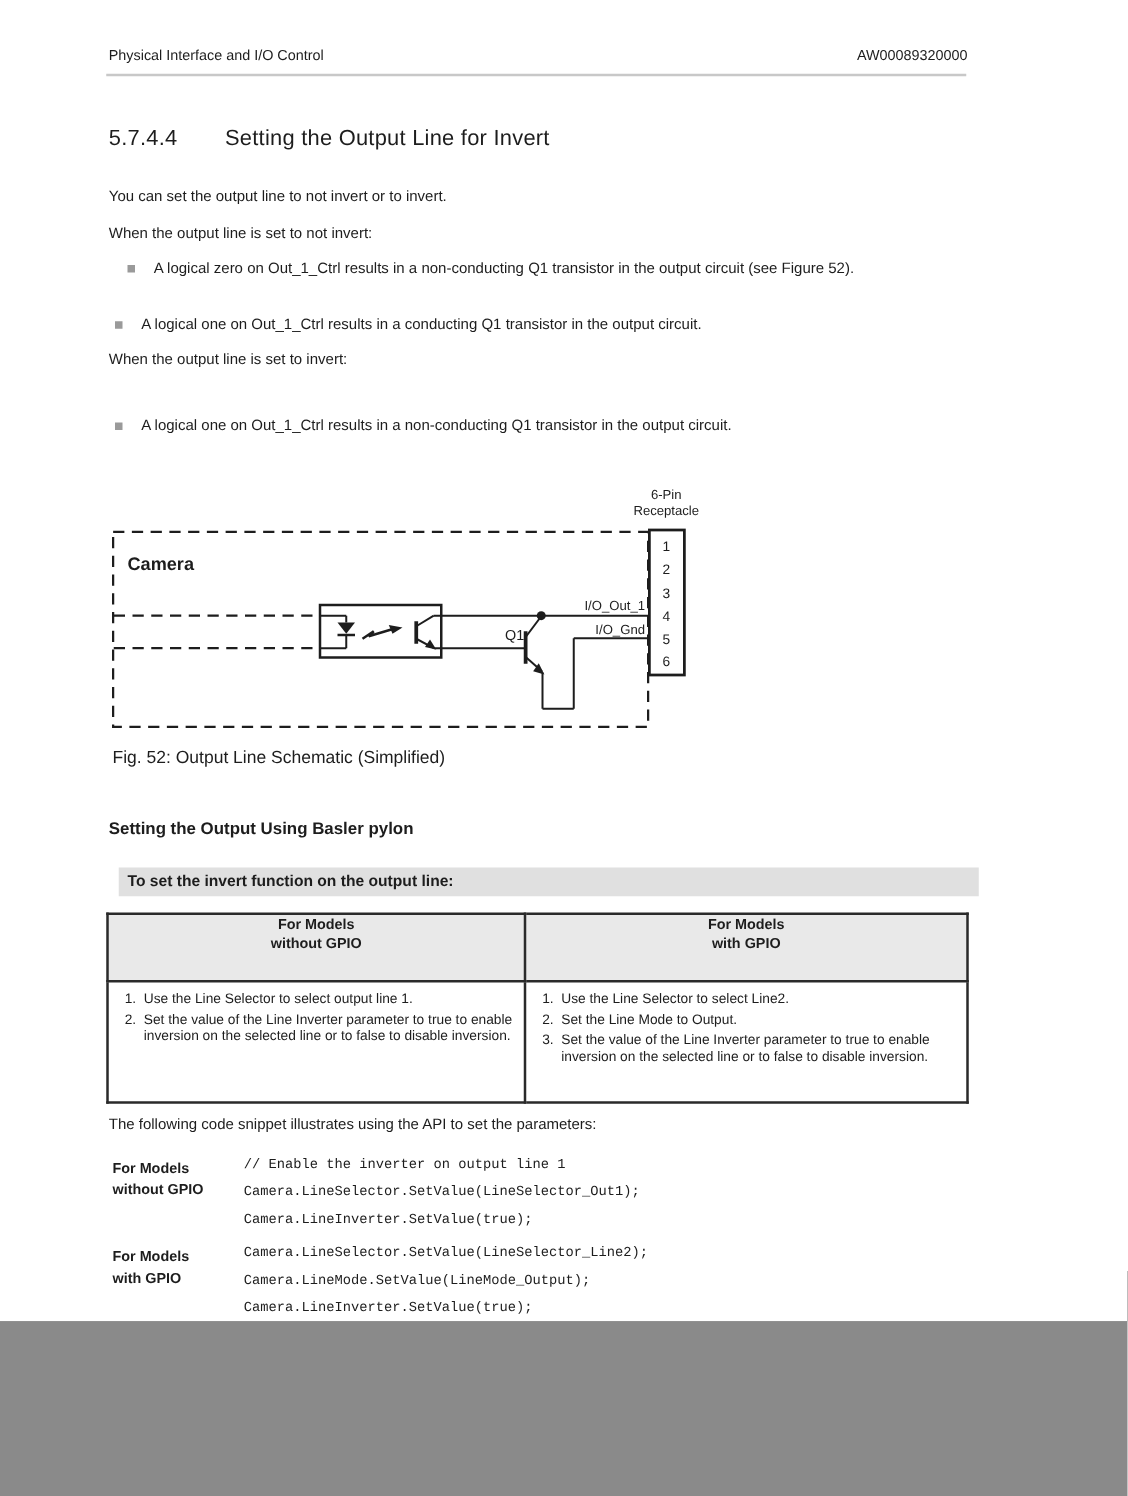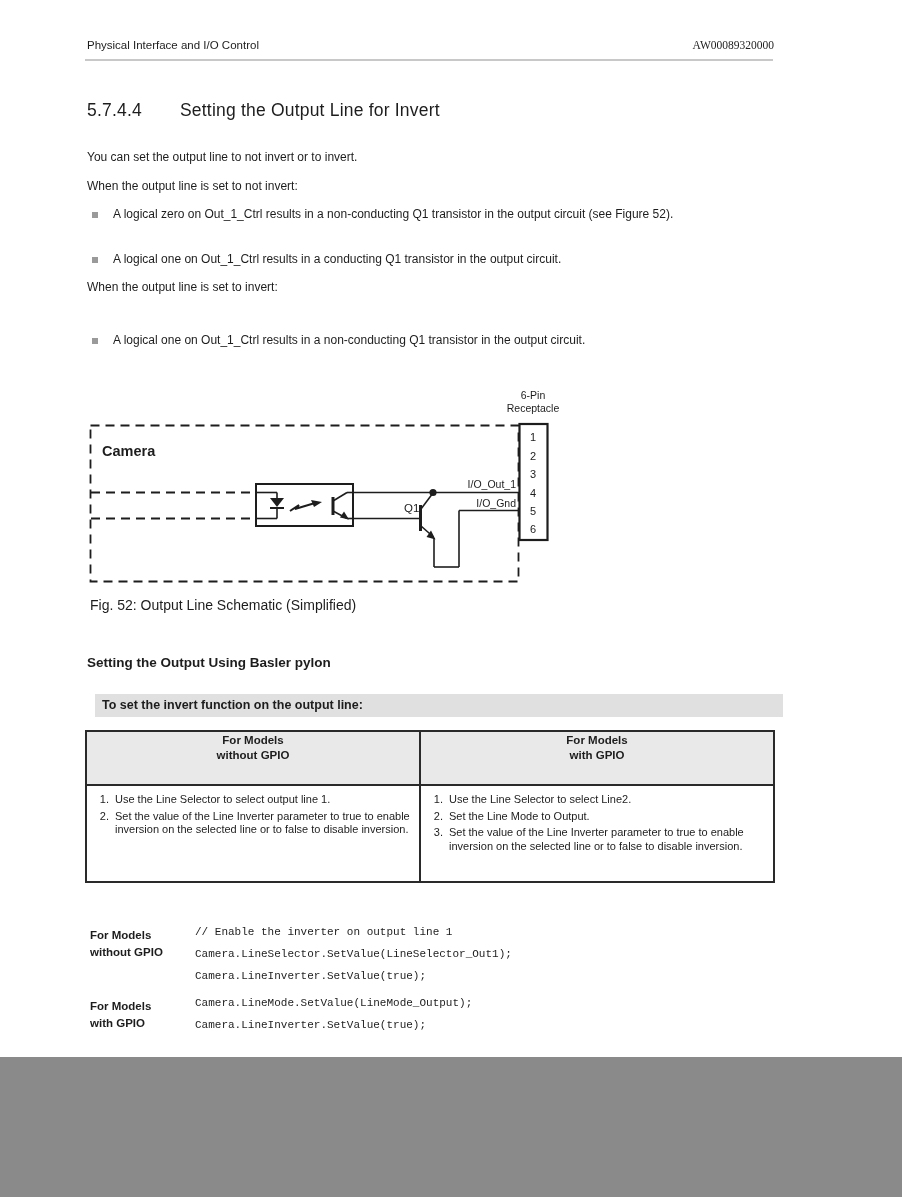--- a/index.html
+++ b/index.html
@@ -52,33 +52,33 @@
   .code-lines{font-family:"Liberation Mono", monospace;font-size:11px;}
   .code-lines div{height:22px;line-height:15px;}
   .footer-txt{font-size:14px;padding-left:24px;}
 </style>
 </head>
 <body>
 
 <div class="page">
 
   <div class="abs runhead" style="left:87px;top:39px;">Physical Interface and I/O Control</div>
-  <div class="abs runhead" style="right:128px;top:39px;font-family:Liberation Serif, serif;">AW00089320000</div>
+  <div class="abs runhead" style="right:128px;top:39px;">AW00089320000</div>
   <div class="abs rule" style="left:85px;top:59px;width:688px;height:2px;"></div>
 
   <div class="abs sec-title" style="left:87px;top:100px;width:700px;">
     <span class="sec-num">5.7.4.4</span>
     <span>Setting the Output Line for Invert</span>
   </div>
 
   <div class="abs body-txt" style="left:87px;top:179px;width:668px;">When the output line is set to not invert:</div>
 
   <div class="abs body-txt" style="left:87px;top:150px;width:668px;">You can set the output line to not invert or to invert.</div>
 
-  <div class="abs body-txt bullet-row" style="left:87px;top:207px;">
+  <div class="abs body-txt bullet-row" style="left:97px;top:207px;">
     <span class="bullet-sq"></span>
     <span class="bullet-txt">A logical zero on Out_1_Ctrl results in a non-conducting Q1 transistor in the output circuit (see Figure 52).</span>
   </div>
   <div class="abs body-txt bullet-row" style="left:87px;top:252px;">
     <span class="bullet-sq"></span>
     <span class="bullet-txt">A logical one on Out_1_Ctrl results in a conducting Q1 transistor in the output circuit.</span>
   </div>
 
   <div class="abs body-txt" style="left:87px;top:280px;width:668px;">When the output line is set to invert:</div>
 
@@ -181,39 +181,41 @@
         <ol>
           <li>Use the Line Selector to select Line2.</li>
           <li>Set the Line Mode to Output.</li>
           <li>Set the value of the Line Inverter parameter to true to enable inversion on the selected line or to false to disable inversion.</li>
         </ol>
       </td>
     </tr>
   </tbody>
     </table>
 
+  <div class="abs body-txt" style="left:87px;top:892px;width:668px;">The following code snippet illustrates using the API to set the parameters:</div>
 
   <div class="abs code-row" style="left:90px;top:925px;width:680px;">
     <div class="code-label">
       <div>For Models</div>
       <div>without GPIO</div>
     </div>
     <div class="code-lines">
       <div>// Enable the inverter on output line 1</div>
       <div>Camera.LineSelector.SetValue(LineSelector_Out1);</div>
       <div>Camera.LineInverter.SetValue(true);</div>
     </div>
   </div>
 
   <div class="abs code-row" style="left:90px;top:996px;width:680px;">
     <div class="code-label">
       <div>For Models</div>
       <div>with GPIO</div>
     </div>
     <div class="code-lines">
+      <div>Camera.LineSelector.SetValue(LineSelector_Line2);</div>
       <div>Camera.LineMode.SetValue(LineMode_Output);</div>
       <div>Camera.LineInverter.SetValue(true);</div>
     </div>
   </div>
 
   <div class="abs rule" style="left:85px;top:1124px;width:688px;height:3px;"></div>
   <div class="abs footer-txt" style="left:87px;top:1140px;">86</div>
   <div class="abs footer-txt" style="right:129px;top:1140px;">Basler ace GigE</div>
 
 </div>

